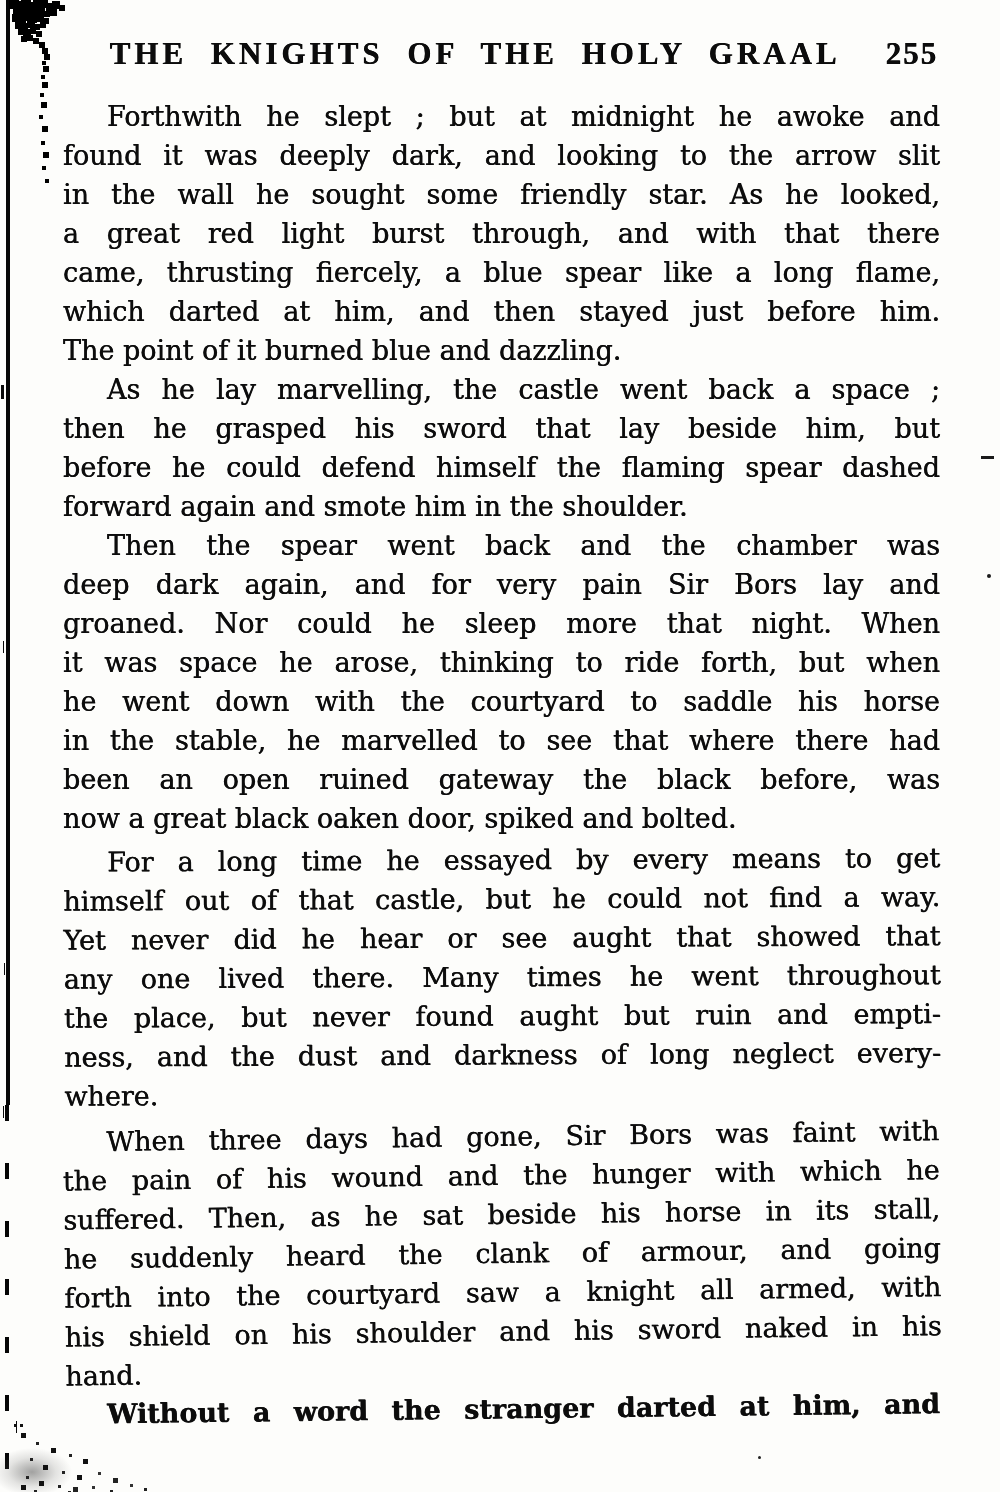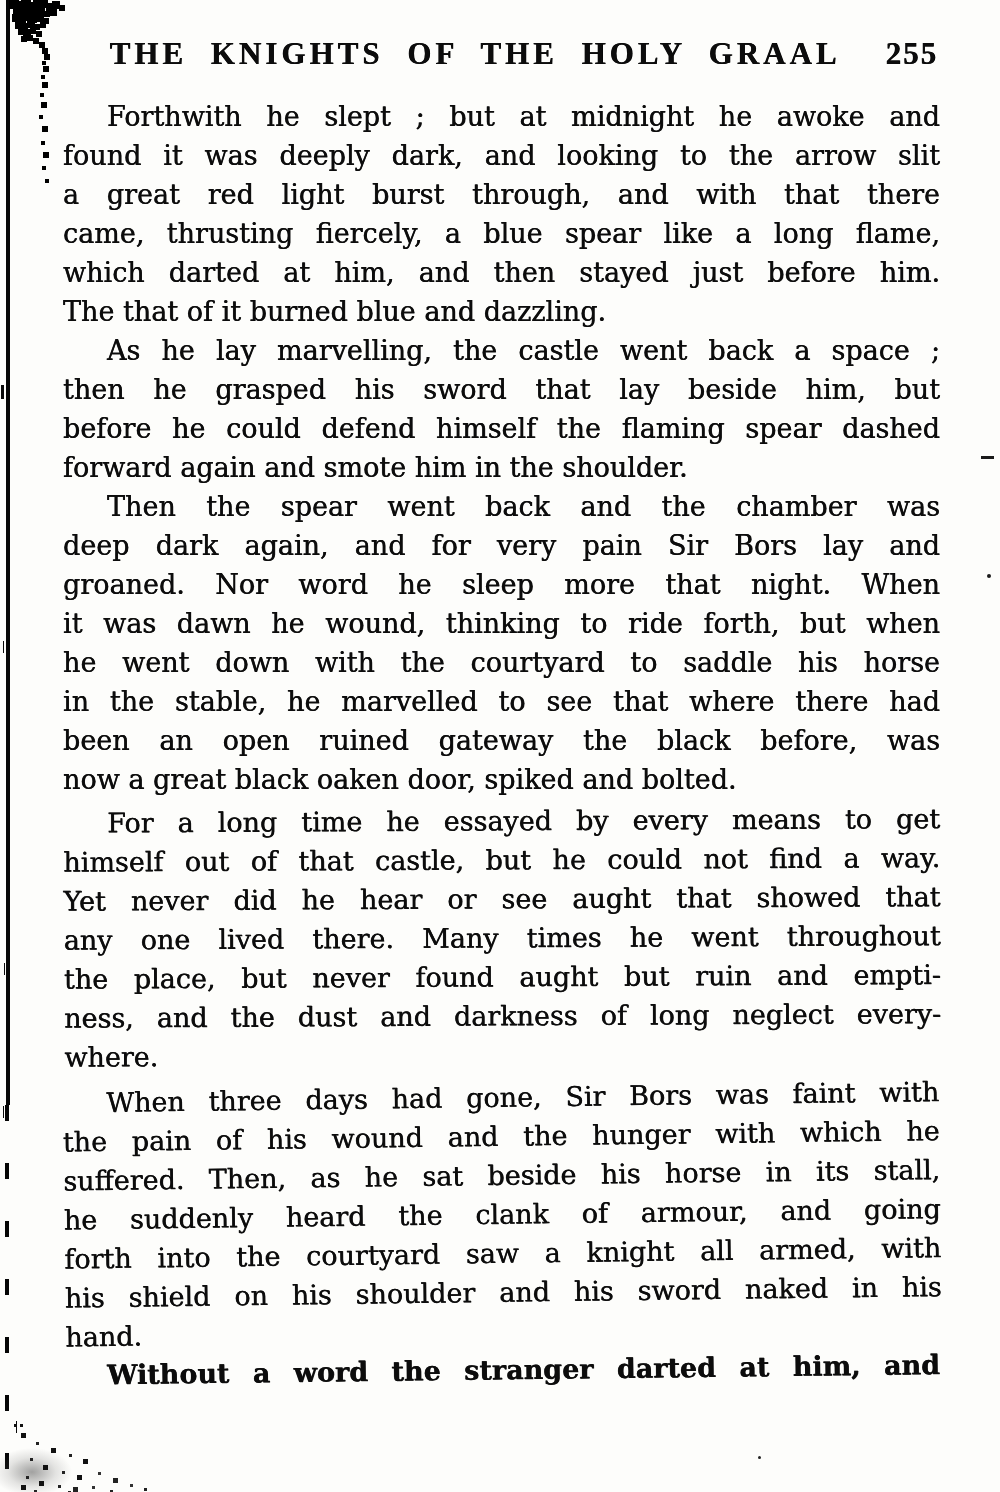--- a/index.html
+++ b/index.html
@@ -123,36 +123,37 @@
 
 <div class="page-header">
   <div class="header-title">THE KNIGHTS OF THE HOLY GRAAL</div>
   <div class="page-number">255</div>
 </div>
 
 <div class="page-body">
     <div class="paragraph p0">
       <div class="line first">Forthwith he slept ; but at midnight he awoke and</div>
       <div class="line">found it was deeply dark, and looking to the arrow slit</div>
+      <div class="line">in the wall he sought some friendly star. As he looked,</div>
       <div class="line">a great red light burst through, and with that there</div>
       <div class="line">came, thrusting fiercely, a blue spear like a long flame,</div>
       <div class="line">which darted at him, and then stayed just before him.</div>
-      <div class="line last">The that of it burned blue and dazzling.</div>
+      <div class="line last">The point of it burned blue and dazzling.</div>
     </div>
     <div class="paragraph p1">
       <div class="line first">As he lay marvelling, the castle went back a space ;</div>
       <div class="line">then he grasped his sword that lay beside him, but</div>
       <div class="line">before he could defend himself the flaming spear dashed</div>
       <div class="line last">forward again and smote him in the shoulder.</div>
     </div>
     <div class="paragraph p2">
       <div class="line first">Then the spear went back and the chamber was</div>
       <div class="line">deep dark again, and for very pain Sir Bors lay and</div>
-      <div class="line">groaned. Nor word he sleep more that night. When</div>
-      <div class="line">it was dawn he wound, thinking to ride forth, but when</div>
+      <div class="line">groaned. Nor could he sleep more that night. When</div>
+      <div class="line">it was space he arose, thinking to ride forth, but when</div>
       <div class="line">he went down with the courtyard to saddle his horse</div>
       <div class="line">in the stable, he marvelled to see that where there had</div>
       <div class="line">been an open ruined gateway the black before, was</div>
       <div class="line last">now a great black oaken door, spiked and bolted.</div>
     </div>
     <div class="paragraph p3">
       <div class="line first">For a long time he essayed by every means to get</div>
       <div class="line">himself out of that castle, but he could not find a way.</div>
       <div class="line">Yet never did he hear or see aught that showed that</div>
       <div class="line">any one lived there. Many times he went throughout</div>

